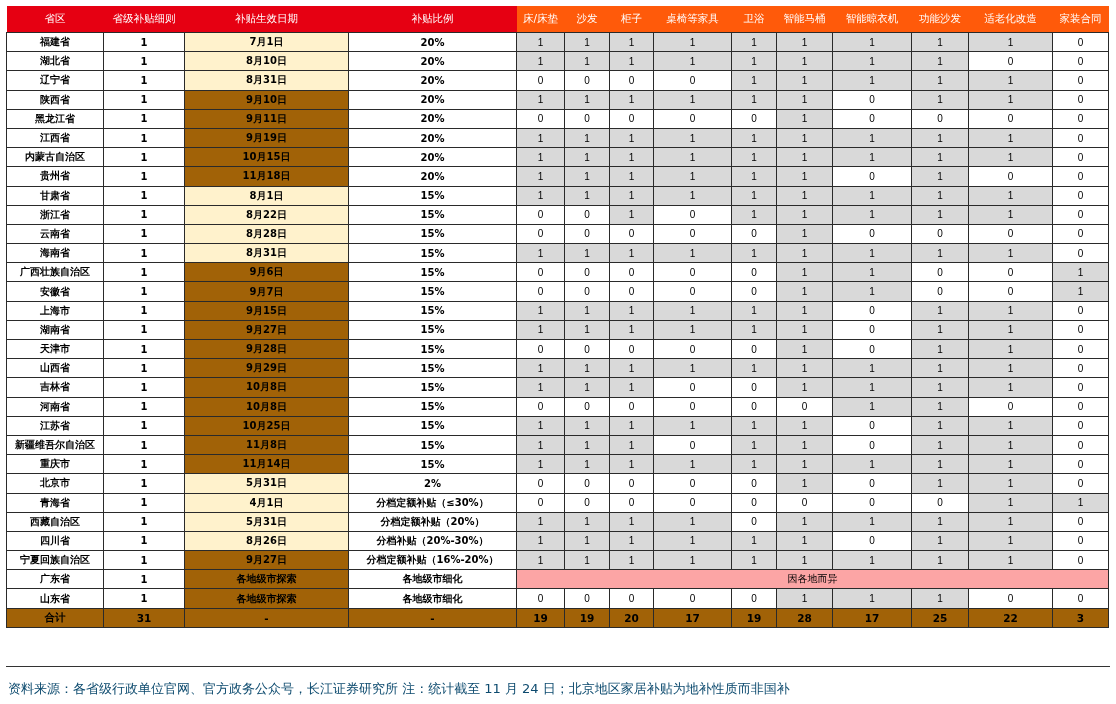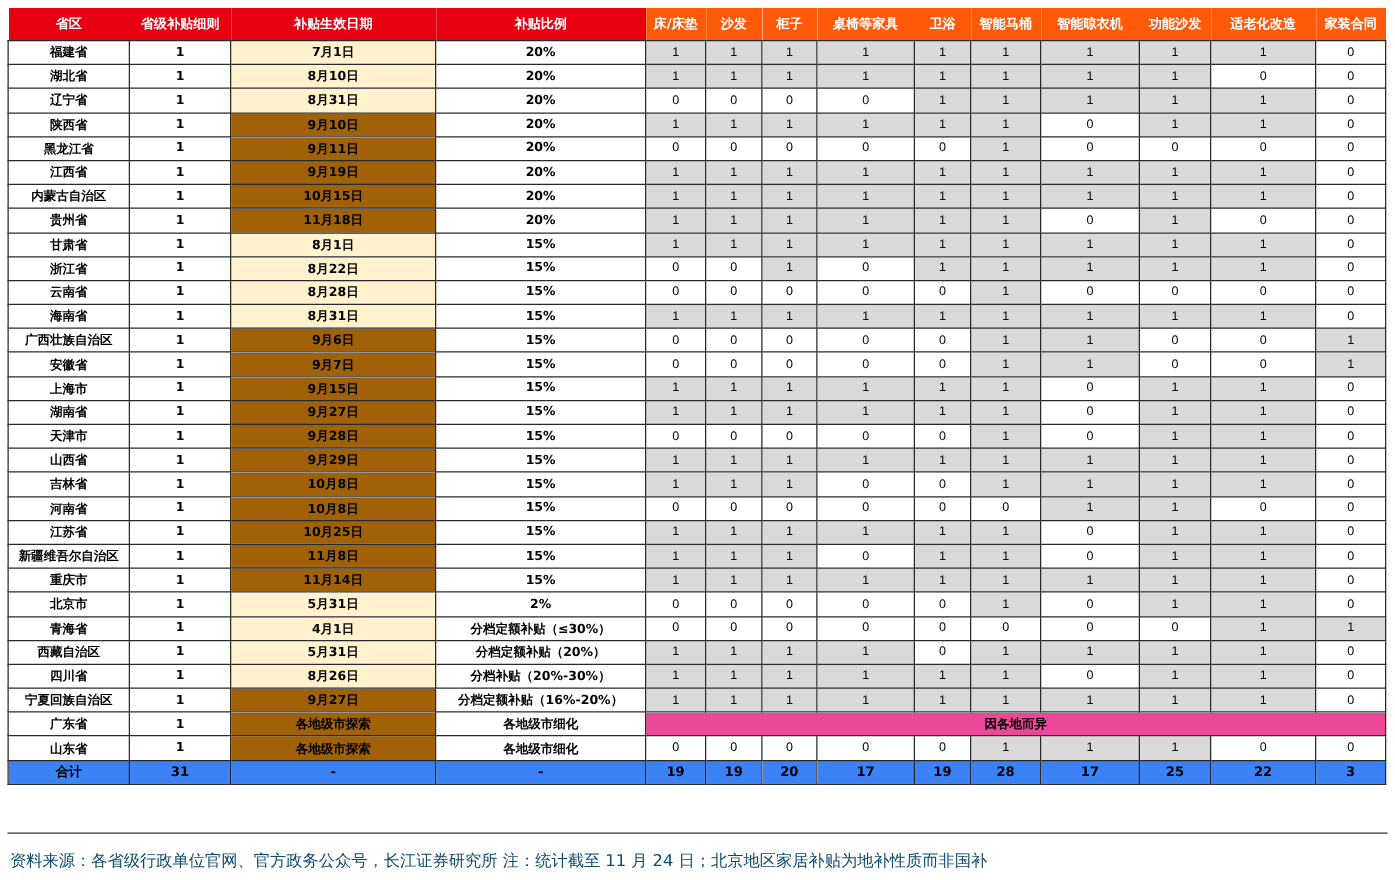--- a/index.html
+++ b/index.html
@@ -1,30 +1,30 @@
 <!DOCTYPE html>
 <html><head>
 <meta charset="utf-8">
 <style>
   html, body { margin:0; padding:0; background:#ffffff; }
   body { width:1116px; height:704px; position:relative; overflow:hidden; font-family:"DejaVu Sans", sans-serif; }
   table.main { position:absolute; left:6px; top:6px; border-collapse:collapse; table-layout:fixed; width:1102px; }
   table.main th, table.main td { padding:0; text-align:center; vertical-align:middle; white-space:nowrap; overflow:hidden; }
-  table.main th { height:26px; color:#ffffff; font-size:10.5px; font-weight:bold;margin-top:40px; }
+  table.main th { height:26px; color:#ffffff; font-size:10.5px; font-weight:normal;margin-top:40px; }
   th.red { background:#e60012; }
   th.orange { background:#ff5a0a; }
   table.main td { height:18.2px; border:1px solid #2a2a2a; font-size:10px; color:#000; }
   td.l { font-weight:bold; font-size:10.5px; }
   td.yellow { background:#fff2cc; }
   td.pink { background:#a16207; }
   td.g { background:#d9d9d9; }
   td.w { background:#ffffff; }
   td.n { font-family:"Liberation Sans", sans-serif; font-size:10.5px; }
-  tr.total td { background:#3b82f6; font-weight:bold; font-size:10.5px; }
-  td.merged { font-weight:bold; font-size:10.5px; background:#ec4899; }
+  tr.total td { background:#a16207; font-weight:bold; font-size:10.5px; }
+  td.merged { font-weight:normal; font-size:10.5px; background:#fca5a5; }
   .rule { position:absolute; left:6px; top:666px; width:1104px; height:1px; background:#333; }
   .footer { position:absolute; left:8px; top:680px; font-size:13px; color:#0c4a6e; font-family:"DejaVu Sans", sans-serif; }
 </style>
 </head>
 <body>
 
 <table class="main">
   <colgroup>
     <col style="width:97px">
       <col style="width:81px">

